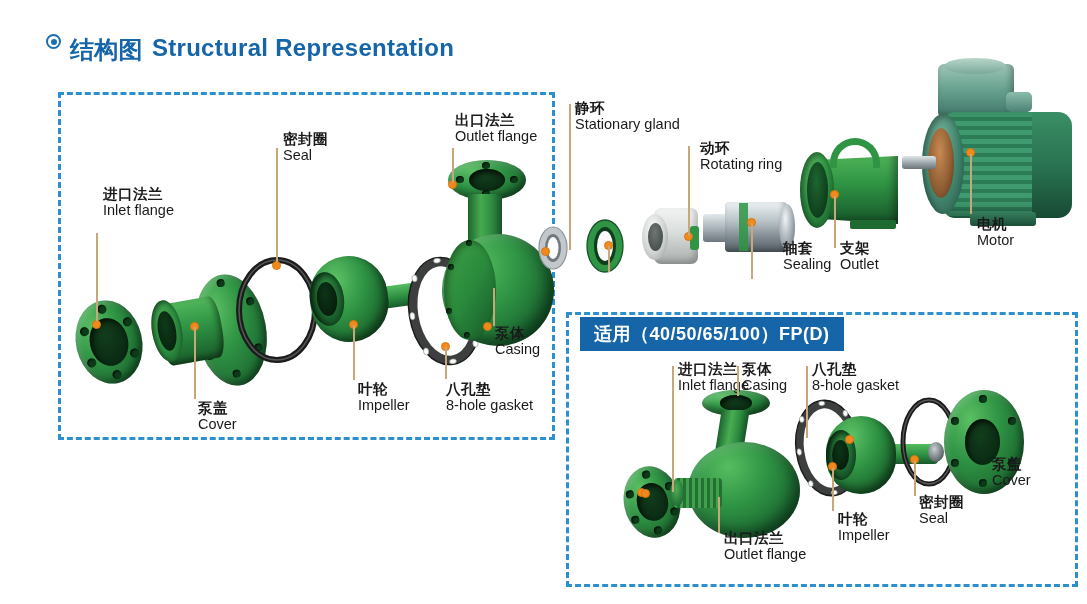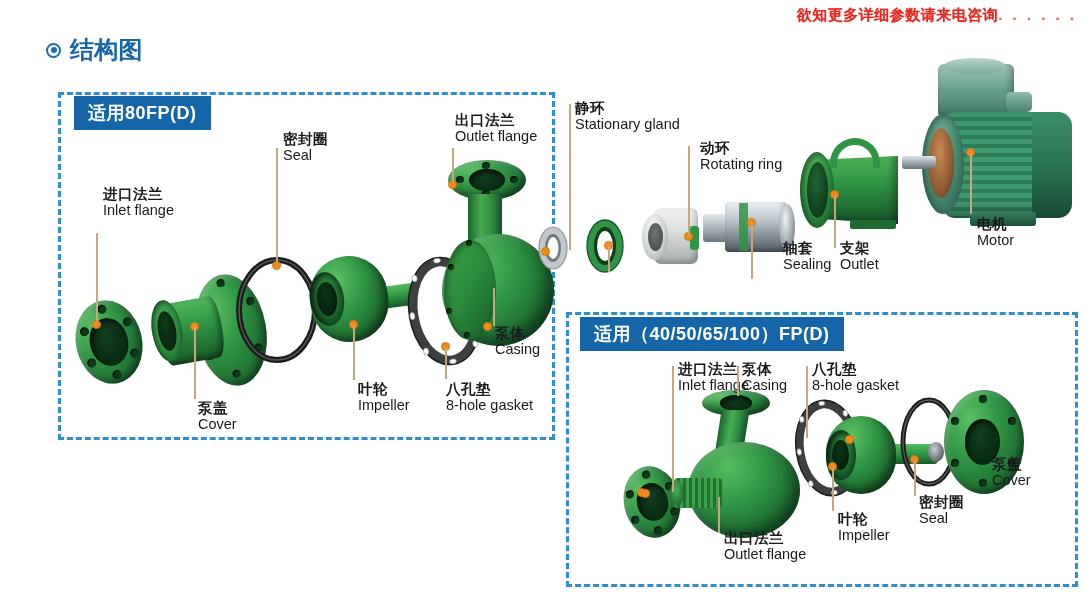--- a/index.html
+++ b/index.html
@@ -15,21 +15,21 @@
   .promo {
     position: absolute; top: 6px; right: 10px;
     font-size: 15px; font-weight: bold; letter-spacing: 0.5px;
     color: #e8261c; white-space: nowrap;
     text-shadow: 0 0 1px rgba(230,40,30,.5);
   }
   .promo .dots { letter-spacing: 3px; color: #ef6a62; font-weight: bold; }
 
   .title-row {
     position: absolute; left: 46px; top: 34px;
-    display: flex; align-items: center; gap: 9px;
+    display: flex; align-items: flex-start; gap: 9px;
   }
   .title-bullet {
     width: 15px; height: 15px; border-radius: 50%;
     border: 2px solid #1a6eb4; display: flex;
     align-items: center; justify-content: center;
   }
   .title-bullet i { width: 6px; height: 6px; border-radius: 50%; background: #1a6eb4; display:block; }
   .title-txt {
     font-size: 24px; font-weight: bold; color: #1565a8;
     letter-spacing: .3px; white-space: nowrap;
@@ -93,33 +93,30 @@
   .hole {
     position: absolute; border-radius: 50%;
     background: #0d3b19;
     box-shadow: inset 1px 1px 2px rgba(0,0,0,.8);
   }
 </style>
 </head>
 <body>
 <div id="root">
 
-<div class="promo">
-  <span>欲知更多详细参数请来电咨询</span><span class="dots">. . . . . .</span>
-</div>
 
 <div class="title-row">
   <span class="title-bullet">
         <i></i>
       </span>
   <span class="title-txt">结构图</span>
+  <span class="title-txt">Structural Representation</span>
 </div>
 
 <div class="panel" id="panel1"></div>
-<div class="panel-badge" id="badge1">适用80FP(D)</div>
 
 <div class="panel" id="panel2"></div>
 <div class="panel-badge" id="badge2">适用（40/50/65/100）FP(D)</div>
 
 <div class="part" style="left:76px; top:300px; width:66px; height:84px; transform:rotate(-13deg);">
   <div class="flange" style="position:absolute; inset:0;">
     <div class="bore" style="left:21%; top:22%; width:58%; height:56%;"></div>
     <div class="hole" style="left:44%; top:5%;   width:9px; height:9px;"></div>
     <div class="hole" style="left:10%; top:26%;  width:9px; height:9px;"></div>
     <div class="hole" style="left:78%; top:26%;  width:9px; height:9px;"></div>

